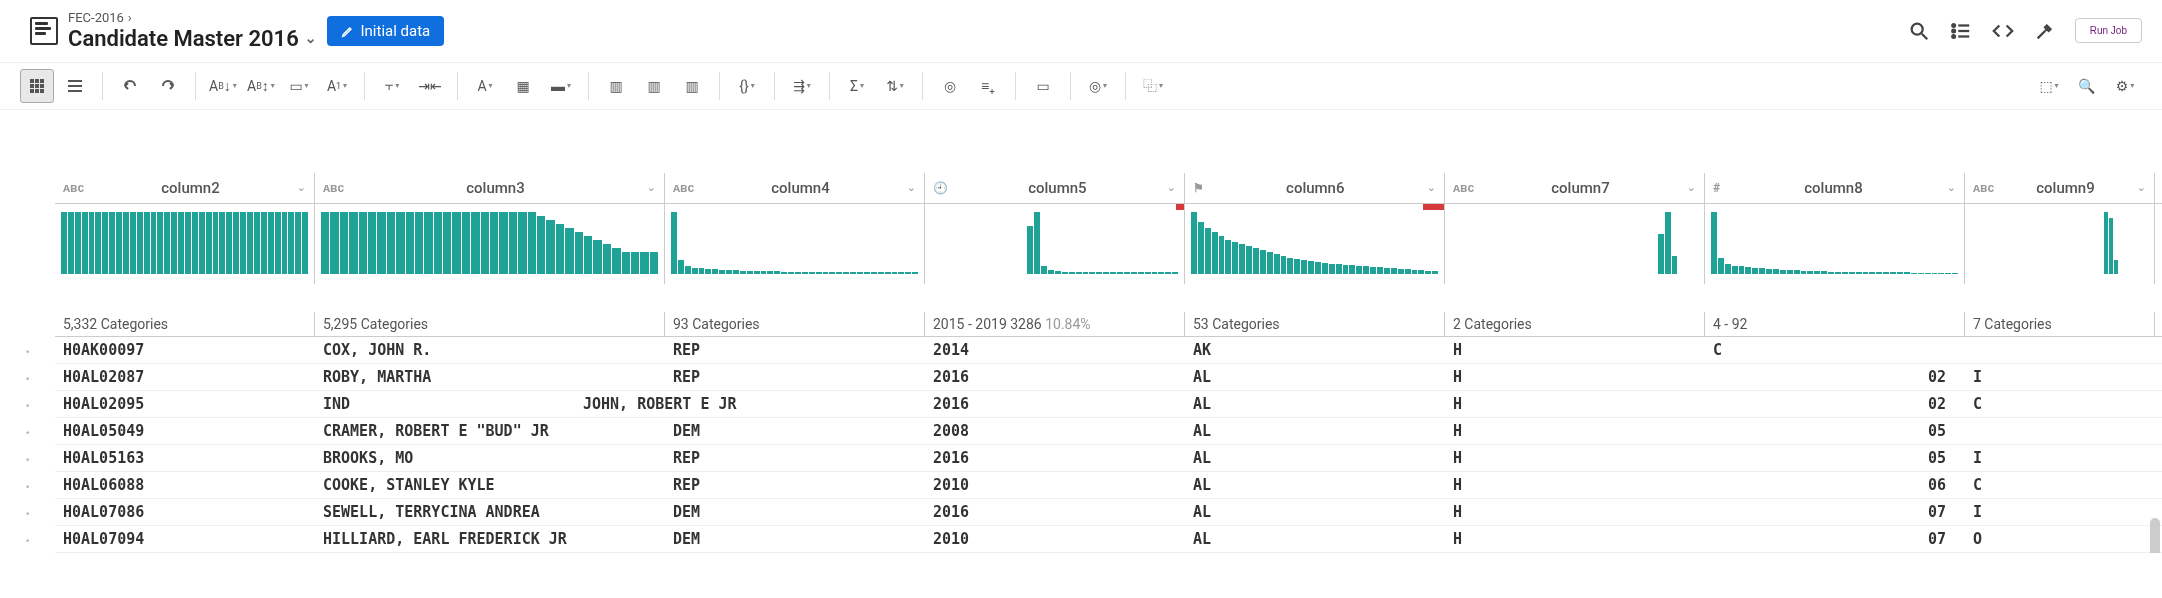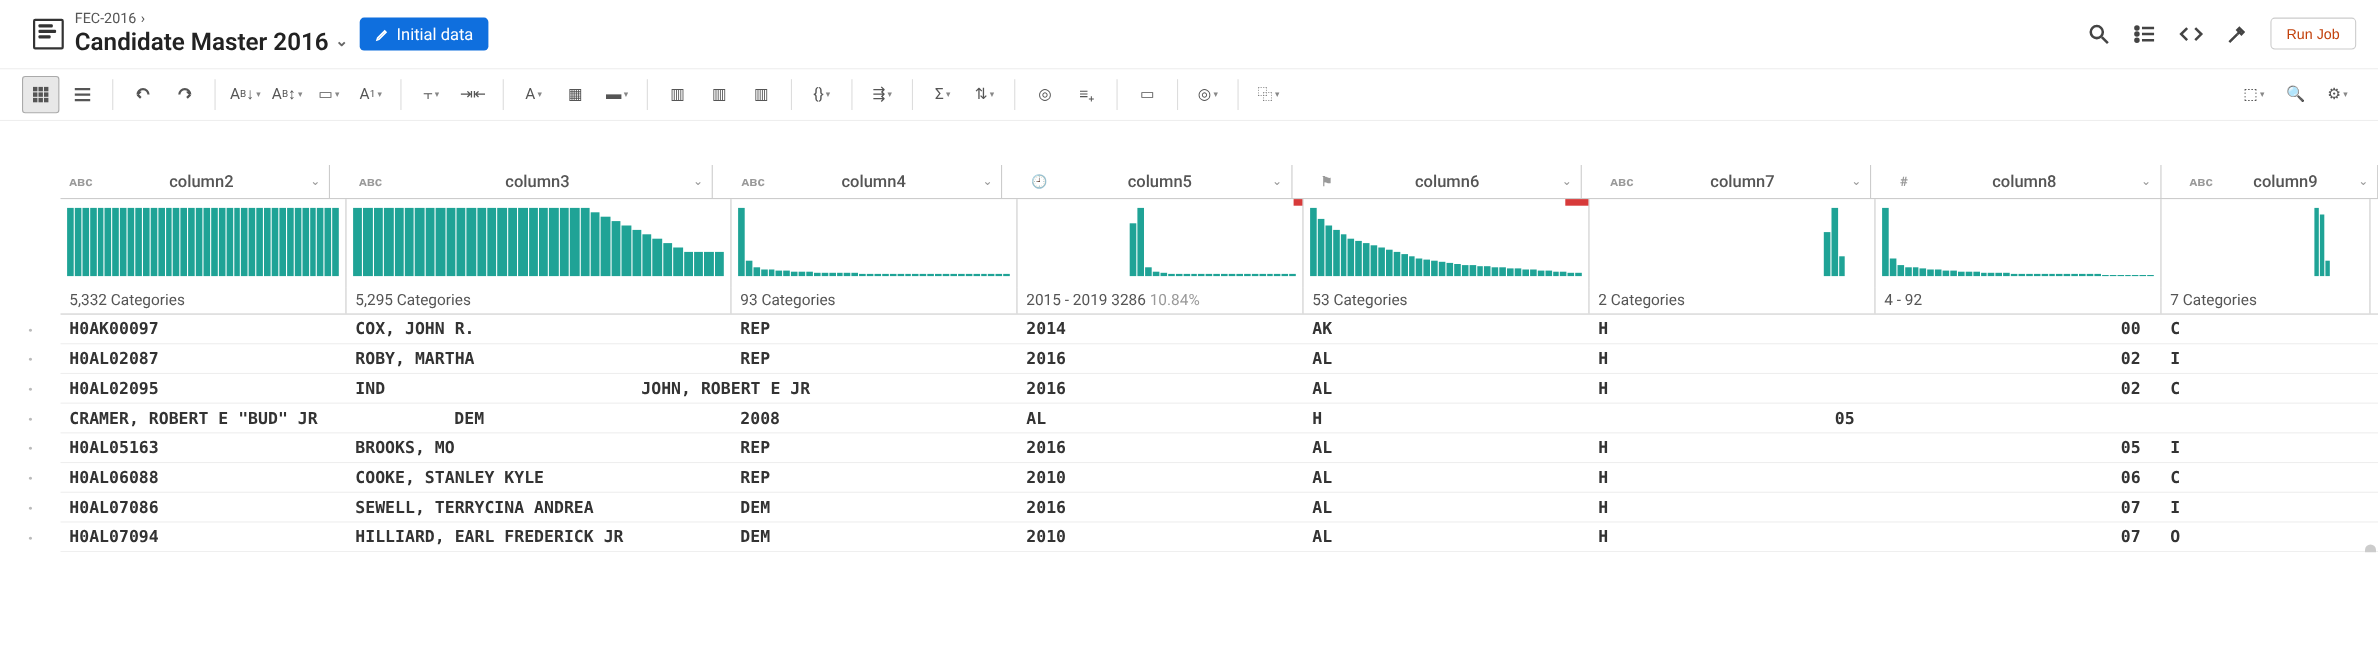--- a/index.html
+++ b/index.html
@@ -11,43 +11,43 @@
 .app-icon span:nth-child(1){width:70%}
 .app-icon span:nth-child(2){width:90%}
 .app-icon span:nth-child(3){width:60%}
 .crumbs { display: flex; flex-direction: column; line-height:1.2;}
 .crumb-top { font-size:13px; color:#555; display:flex; gap:4px;}
 .crumb-title { font-size:22px; font-weight:600; display:flex; align-items:center; gap:6px; color:#222;}
 .badge { background:#0f6fde; color:#fff; border-radius:4px; padding:6px 14px; font-size:15px; display:flex; align-items:center; gap:6px; cursor:pointer;}
 .spacer { flex:1; }
 .top-icons { display:flex; align-items:center; gap:18px; }
 .top-icons .ic { width:24px; height:24px; display:flex; align-items:center; justify-content:center; cursor:pointer; color:#444;}
-.runjob { border:1px solid #ccc; border-radius:4px; padding:6px 14px; color:#c2410c; font-size:13px; cursor:pointer; background:#fff;}
+.runjob { border:1px solid #ccc; border-radius:4px; padding:6px 14px; color:#701a75; font-size:10px; cursor:pointer; background:#fff;}
 
 .toolbar { display:flex; align-items:center; padding:6px 20px; border-top:1px solid #eee; border-bottom:1px solid #eee; gap:4px;}
 .tbtn { width:34px; height:34px; display:flex; align-items:center; justify-content:center; cursor:pointer; color:#555; border-radius:3px; font-size:14px; position:relative;}
 .tbtn.active { background:#e8e8e8; border:1px solid #aaa;}
 .tsep { width:1px; height:28px; background:#ddd; margin:0 6px;}
 .tbtn .dd { font-size:8px; margin-left:2px; color:#888;}
 .toolbar .spacer { flex:1; }
 
 .gridwrap { position:relative; padding-left:55px; }
-.colheaders { display:flex; border-bottom:1px solid #ccc; margin-top:40px;gap:18px;}
+.colheaders { display:flex; border-bottom:1px solid #ccc; margin-top:63px;}
 .colh { position:relative; border-right:1px solid #ccc; padding:6px 8px; display:flex; align-items:center; gap:8px; color:#555; font-size:15px;}
 .colh .typeic { color:#999; font-size:12px; font-weight:bold;}
 .colh .name { flex:1; text-align:center; font-weight:500;}
 .colh .chev { color:#999; font-size:11px;}
 
 .histrow { display:flex; }
 .histcell { border-right:1px solid #ccc; padding:0; position:relative; height:80px;}
 .redbar { position:absolute; top:0; right:0; height:6px; background:#d73a3a;}
 .bars { display:flex; align-items:flex-end; height:70px; padding:6px 6px 0 6px; gap:1px;}
 .bars span { background:#1fa396; flex:1; min-width:2px;}
 
-.sumrow { display:flex; border-bottom:1px solid #ccc;}
+.sumrow { display:flex; border-bottom:1px solid #ccc;margin-top:28px;}
 .sumcell { border-right:1px solid #ccc; padding:4px 8px; font-size:14px; color:#555;}
 .sumcell .pct { color:#999;}
 
 .datarow { display:flex; border-bottom:1px solid #eee; position:relative;font-weight:bold;}
 .datarow::before { content:"·"; position:absolute; left:-30px; top:4px; color:#bbb; font-size:18px;}
 .datacell { border-right:1px solid transparent; padding:4px 8px; font-family:"SF Mono",Menlo,Consolas,monospace; font-size:15px; color:#333; white-space:nowrap; overflow:hidden;}
 .datacell.num { text-align:right; padding-right:18px;}
 
 
 .w-c2 { width:260px; }
@@ -568,21 +568,20 @@
       <div class="sumcell w-c9">7 Categories</div>
     </div>
   <div id="datarows">
       <div class="datarow">
         <div class="datacell w-c2">H0AK00097</div>
         <div class="datacell w-c3">COX, JOHN R.</div>
         <div class="datacell w-c4">REP</div>
         <div class="datacell w-c5">2014</div>
         <div class="datacell w-c6">AK</div>
         <div class="datacell w-c7">H</div>
-        <div class="datacell w-c8 num">00</div>
         <div class="datacell w-c9">C</div>
       </div>
       <div class="datarow">
         <div class="datacell w-c2">H0AL02087</div>
         <div class="datacell w-c3">ROBY, MARTHA</div>
         <div class="datacell w-c4">REP</div>
         <div class="datacell w-c5">2016</div>
         <div class="datacell w-c6">AL</div>
         <div class="datacell w-c7">H</div>
         <div class="datacell w-c8 num">02</div>
@@ -592,20 +591,21 @@
         <div class="datacell w-c2">H0AL02095</div>
         <div class="datacell w-c4">IND</div>
         <div class="datacell w-c3">JOHN, ROBERT E JR</div>
         <div class="datacell w-c5">2016</div>
         <div class="datacell w-c6">AL</div>
         <div class="datacell w-c7">H</div>
         <div class="datacell w-c8 num">02</div>
         <div class="datacell w-c9">C</div>
       </div>
       <div class="datarow">
+        <div class="datacell w-c2">H0AL05049</div>
         <div class="datacell w-c3">CRAMER, ROBERT E "BUD" JR</div>
         <div class="datacell w-c4">DEM</div>
         <div class="datacell w-c5">2008</div>
         <div class="datacell w-c6">AL</div>
         <div class="datacell w-c7">H</div>
         <div class="datacell w-c8 num">05</div>
         <div class="datacell w-c9"></div>
       </div>
       <div class="datarow">
         <div class="datacell w-c2">H0AL05163</div>

